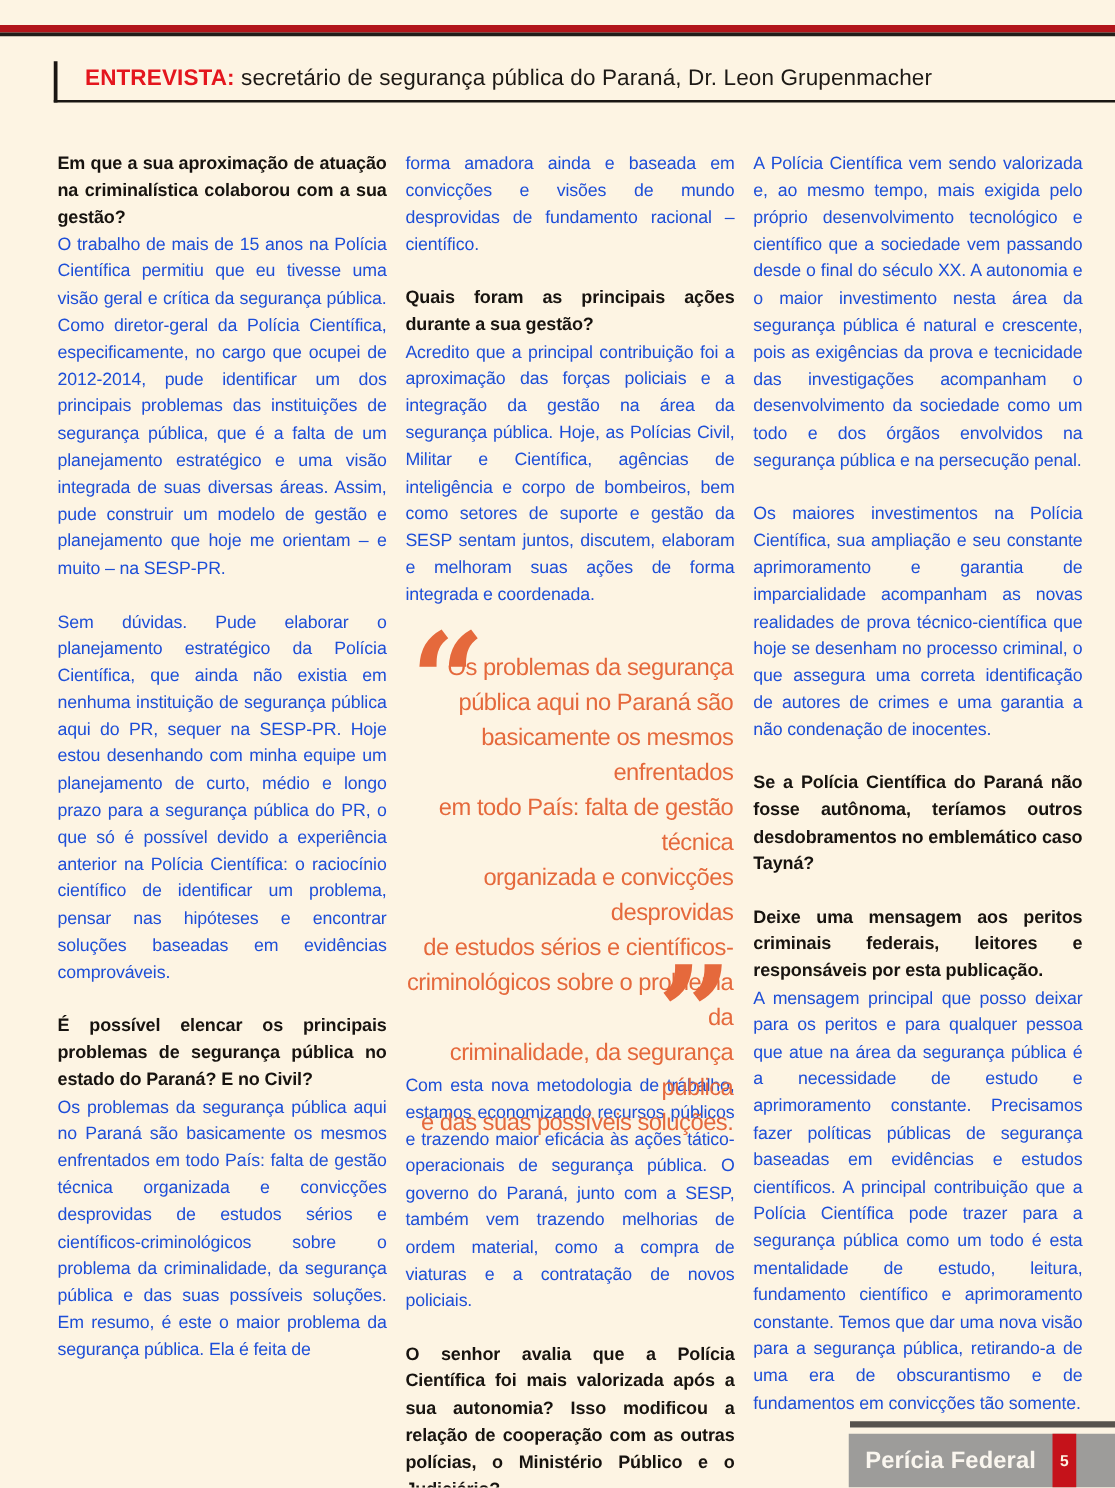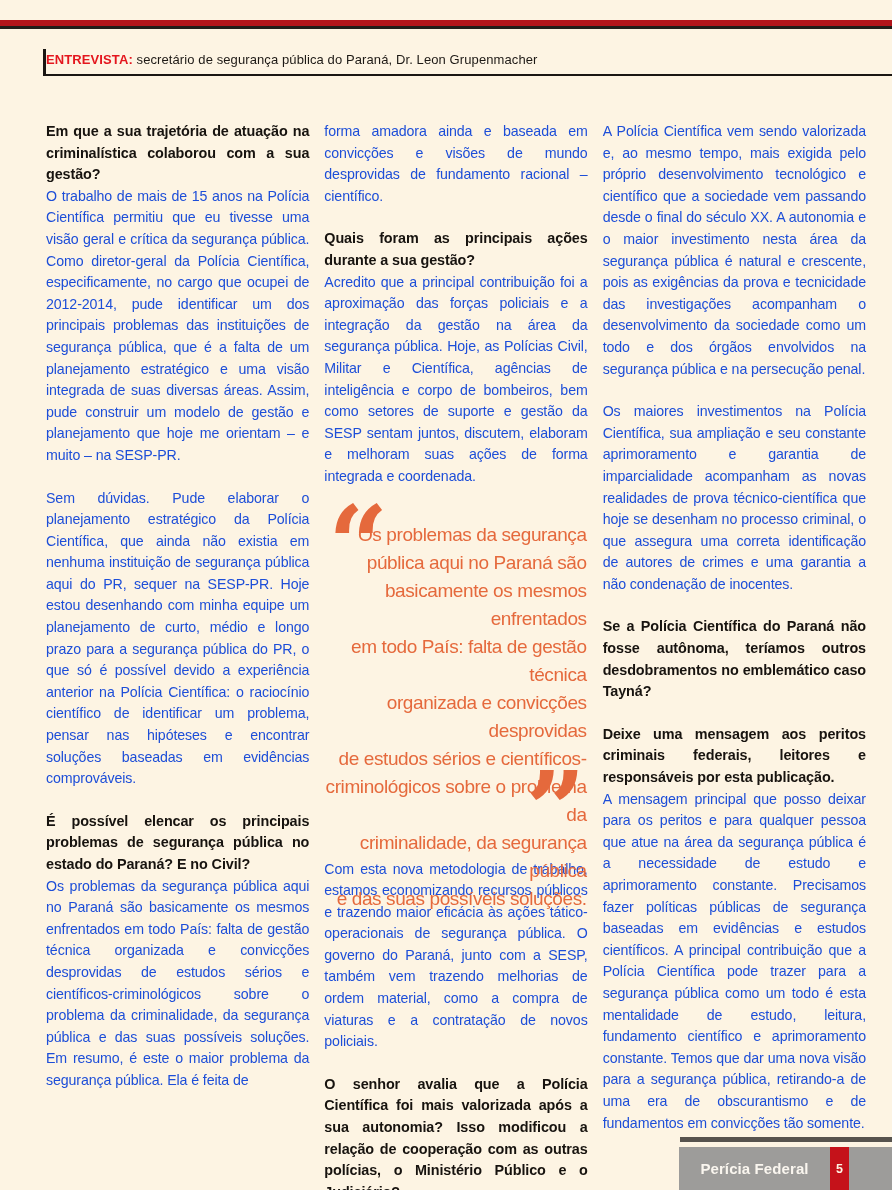--- a/index.html
+++ b/index.html
@@ -8,22 +8,22 @@
     background:#fdf4e3;
     font-family:"Liberation Sans",sans-serif;
   }
   
   .topbar-red{position:absolute;top:20px;left:0;right:0;height:6px;background:#b2151b;}
   .topbar-black{position:absolute;top:26px;left:0;right:0;height:3px;background:#211d19;}
   
   .kicker{
     position:absolute;top:49px;left:43px;right:0;
     border-left:3.5px solid #1a1613;border-bottom:2.5px solid #1a1613;
-    padding:3px 0 7px 0;
-    font-size:13px;color:#1d1915;letter-spacing:0.1px;
+    padding:3px 0 7px 22px;
+    font-size:18px;color:#1d1915;letter-spacing:0.1px;
   }
   .kicker b{color:#e4161e;font-weight:700;}
   
   .content{
     position:absolute;top:121px;left:46px;width:820px;
     display:flex;gap:15px;
   }
   .col{flex:1;min-width:0;}
   .col p,.col h3{
     margin:0;font-size:14.2px;line-height:21.6px;text-align:justify;
@@ -50,22 +50,22 @@
     font-size:19px;line-height:28px;letter-spacing:-0.4px;
     color:#e5693c;
   }
   
   .footer-rule{position:absolute;left:680px;right:0;top:1137px;height:5px;background:#57534e;}
   .footer-bar{
     position:absolute;left:679px;right:0;top:1147px;bottom:0;
     background:#9d9c9a;display:flex;align-items:stretch;
   }
   .footer-brand{
-    width:151px;display:flex;align-items:center;justify-content:center;
-    color:#faf6ef;font-weight:700;font-size:15px;letter-spacing:0.1px;border-radius:14px;
+    width:163px;display:flex;align-items:center;justify-content:center;
+    color:#faf6ef;font-weight:700;font-size:19px;letter-spacing:0.1px;border-radius:14px;
   }
   .footer-page{
     width:19px;background:#c5121a;display:flex;align-items:center;justify-content:center;
     color:#fdf4e3;font-weight:700;font-size:12.5px;
   }
   .footer-rest{flex:1;}
 </style>
 </head>
 <body>
 
@@ -74,21 +74,21 @@
 
 <div class="kicker">
   <b>ENTREVISTA:</b>
   <span>secretário de segurança pública do Paraná, Dr. Leon Grupenmacher</span>
 </div>
 
 <div class="content">
 
   <div class="col">
     <div class="block">
-      <h3>Em que a sua trajetória de atuação na criminalística colaborou com a sua gestão?</h3>
+      <h3>Em que a sua aproximação de atuação na criminalística colaborou com a sua gestão?</h3>
       <p>O trabalho de mais de 15 anos na Polícia Científica permitiu que eu tivesse uma visão geral e crítica da segurança pública. Como diretor-geral da Polícia Científica, especificamente, no cargo que ocupei de 2012-2014, pude identificar um dos principais problemas das instituições de segurança pública, que é a falta de um planejamento estratégico e uma visão integrada de suas diversas áreas. Assim, pude construir um modelo de gestão e planejamento que hoje me orientam – e muito – na SESP-PR.</p>
     </div>
     <div class="block">
       <p>Sem dúvidas. Pude elaborar o planejamento estratégico da Polícia Científica, que ainda não existia em nenhuma instituição de segurança pública aqui do PR, sequer na SESP-PR. Hoje estou desenhando com minha equipe um planejamento de curto, médio e longo prazo para a segurança pública do PR, o que só é possível devido a experiência anterior na Polícia Científica: o raciocínio científico de identificar um problema, pensar nas hipóteses e encontrar soluções baseadas em evidências comprováveis.</p>
     </div>
     <div class="block">
       <h3>É possível elencar os principais problemas de segurança pública no estado do Paraná? E no Civil?</h3>
       <p>Os problemas da segurança pública aqui no Paraná são basicamente os mesmos enfrentados em todo País: falta de gestão técnica organizada e convicções desprovidas de estudos sérios e científicos-criminológicos sobre o problema da criminalidade, da segurança pública e das suas possíveis soluções. Em resumo, é este o maior problema da segurança pública. Ela é feita de</p>
     </div>
   </div>

